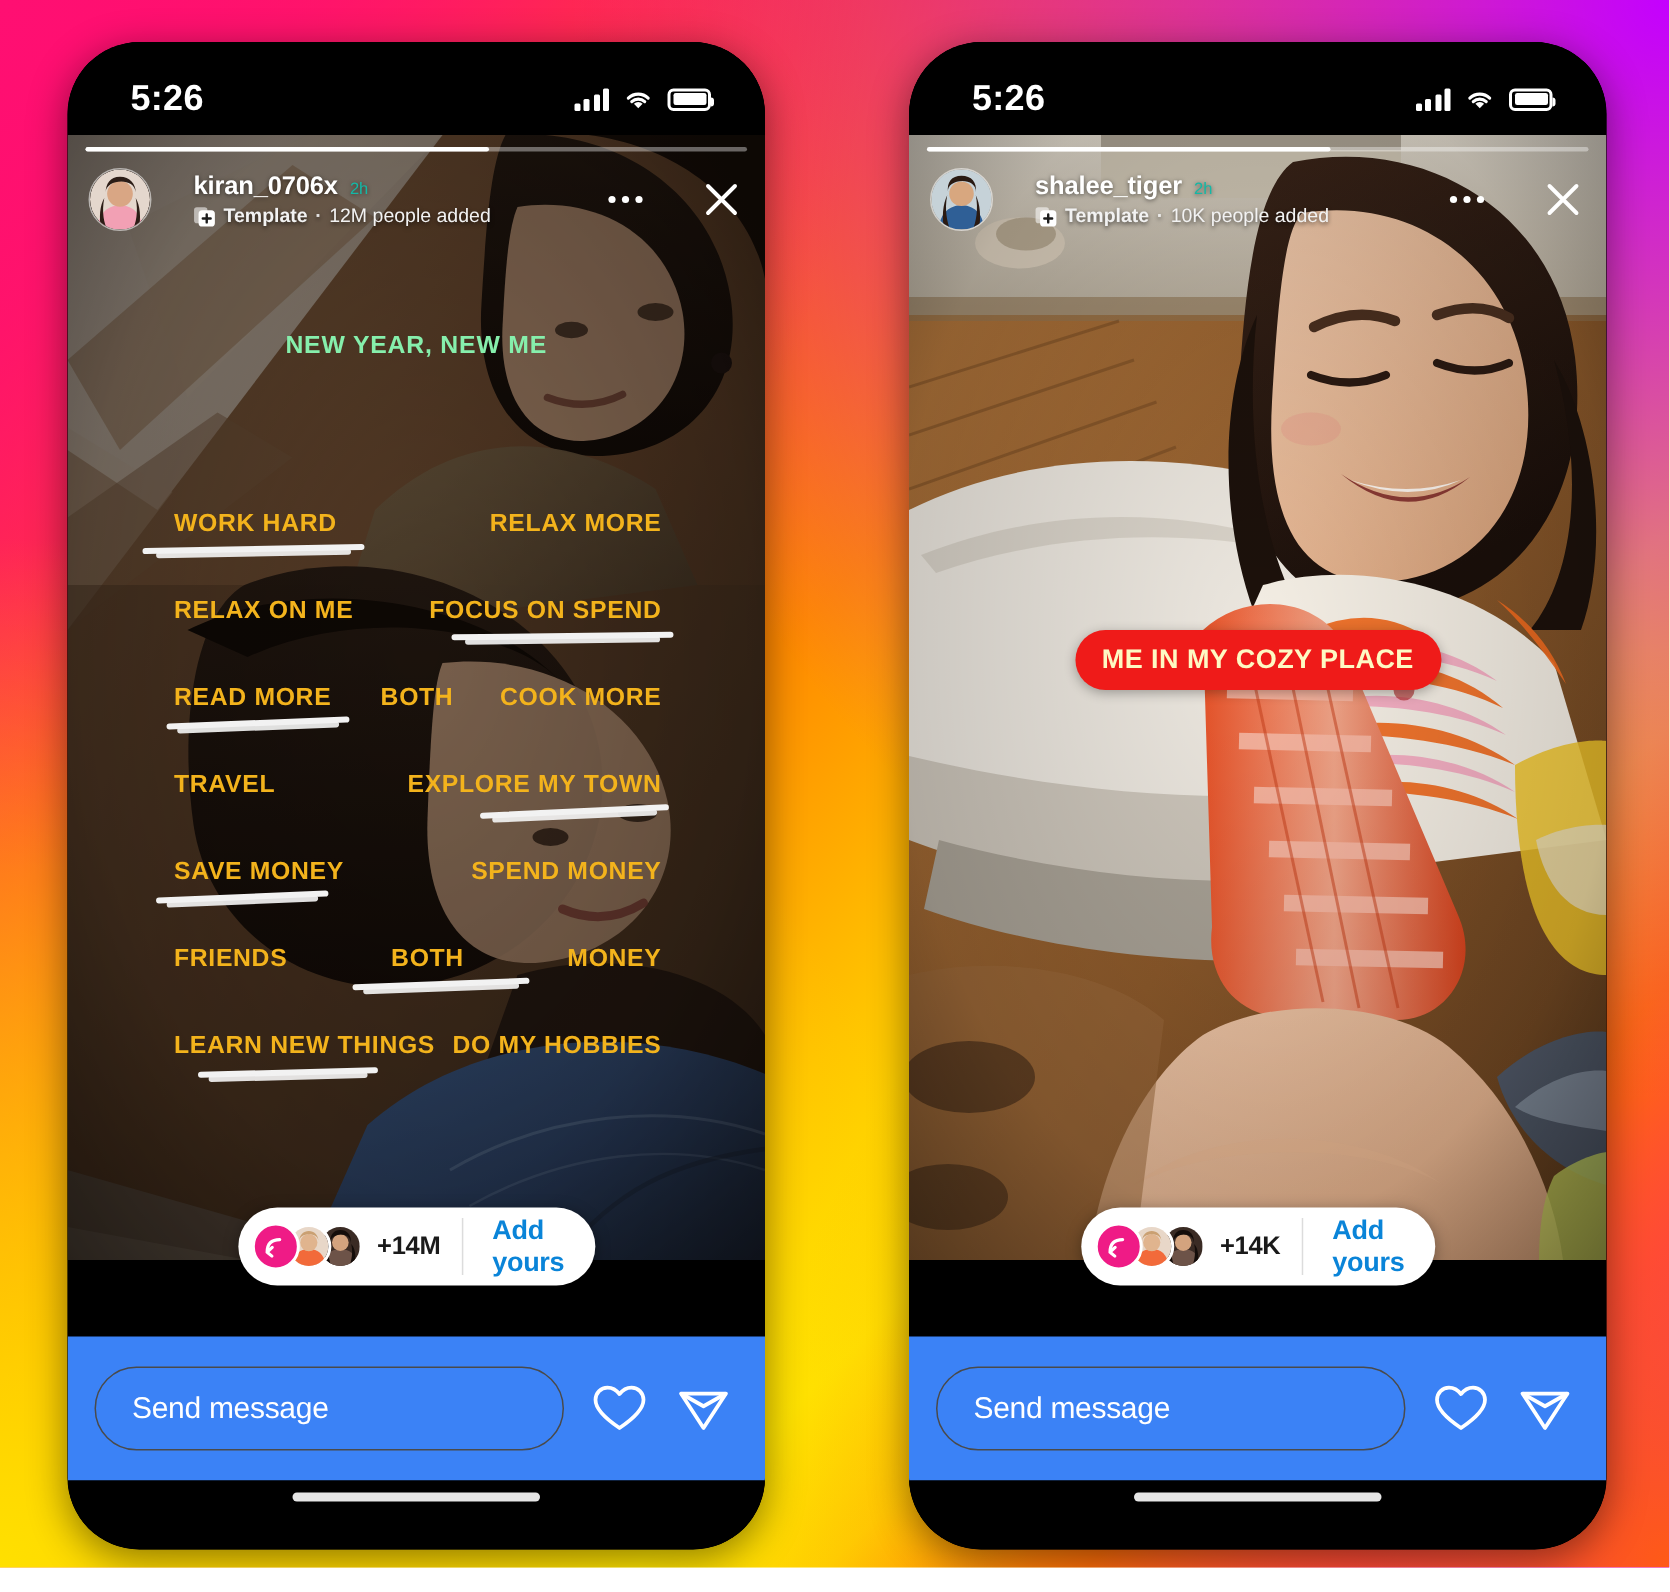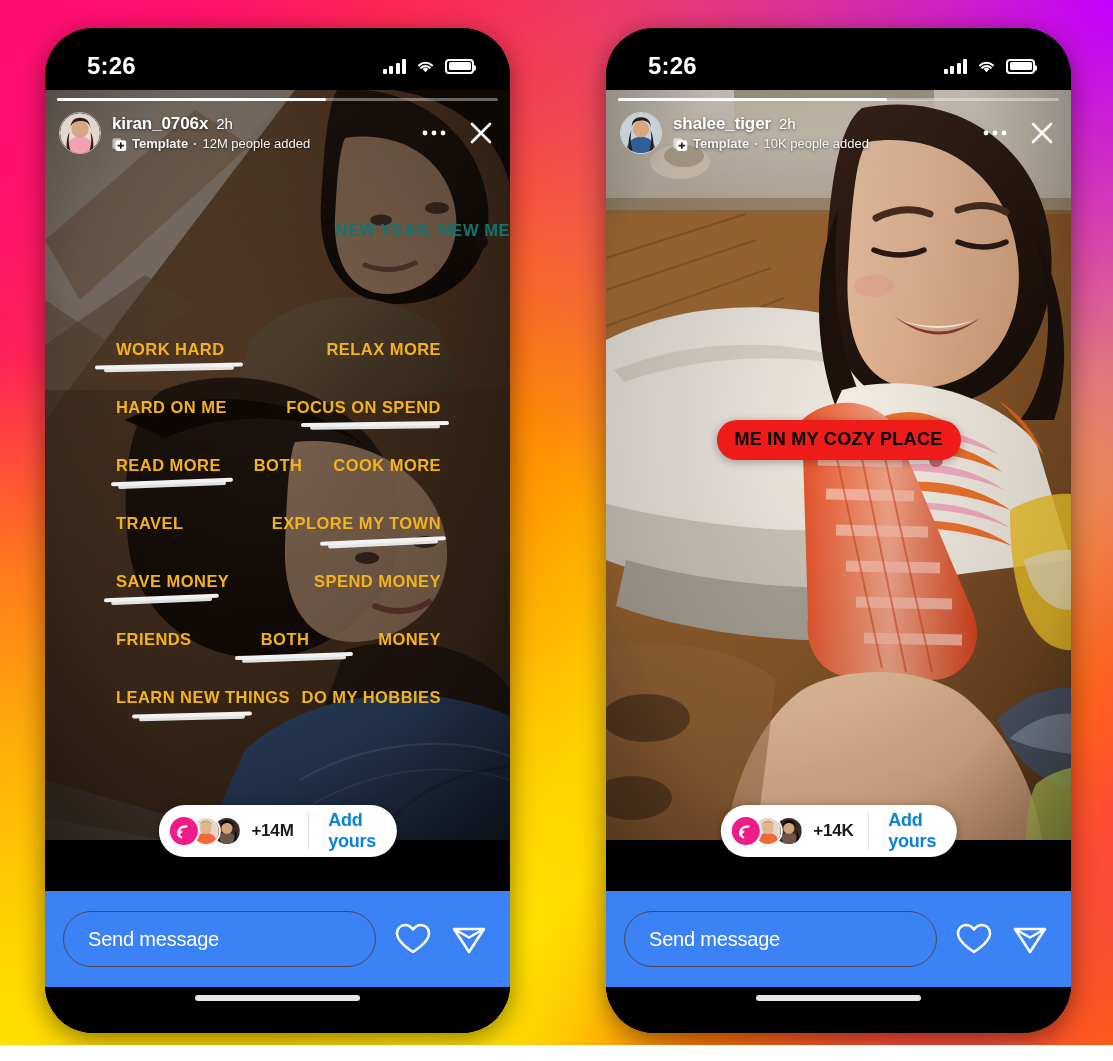--- a/index.html
+++ b/index.html
@@ -95,35 +95,35 @@
   .progress{
     position:absolute; left:12px; right:12px; top:8px;
     height:3px; background:rgba(255,255,255,.38);
     border-radius:2px; z-index:5;
   }
   .progress b{ display:block; height:100%; background:#fff; border-radius:2px; }
 
   
   .story-header{
     position:absolute; left:0; right:0; top:22px;
-    display:flex; align-items:center; gap:11px;
+    display:flex; align-items:center; gap:28px;
     padding:0 12px 0 14px; z-index:5;
   }
   .avatar{
     width:42px; height:42px; border-radius:50%;
     flex:0 0 42px; overflow:hidden;
     border:1px solid rgba(255,255,255,.55);
     position:relative;
   }
   .avatar svg{ display:block; width:100%; height:100%; }
   .who{ flex:1 1 auto; min-width:0; line-height:1.18; }
   .who-top{ display:flex; align-items:baseline; gap:8px; }
   .uname{ color:#fff; font-size:17px; font-weight:700; letter-spacing:-.1px;
           text-shadow:0 1px 3px rgba(0,0,0,.55); }
-  .ago{ color:#ffffff; font-size:15px; font-weight:400;
+  .ago{ color:#14b8a6; font-size:11px; font-weight:400;
         text-shadow:0 1px 3px rgba(0,0,0,.55); }
   .who-sub{
     display:flex; align-items:center; gap:5px; margin-top:2px;
     color:#f2f2f2; font-size:13px; font-weight:600;
     text-shadow:0 1px 3px rgba(0,0,0,.6);
   }
   .tmpl-ico{ width:15px; height:15px; flex:0 0 15px; display:block; }
   .sub-dot{ font-weight:700; opacity:.9; }
   .sub-count{ font-weight:400; }
   .hdr-btn{ color:#fff; flex:0 0 auto; display:flex; align-items:center;
@@ -134,41 +134,41 @@
   
   .bg-left{ position:absolute; inset:0; }
   .bg-right{ position:absolute; inset:0; }
 
   
   .poll{
     position:absolute; left:0; right:0; top:0; bottom:0; z-index:4;
     pointer-events:none;
   }
   .poll-title{
-    position:absolute; left:0; right:0; text-align:right;
-    color:#0f766e; font-size:16.5px; font-weight:700; letter-spacing:.55px;
+    position:absolute; left:0; right:0; text-align:center;
+    color:#86efac; font-size:16.5px; font-weight:700; letter-spacing:.55px;
   }
   .row{ position:absolute; left:0; right:0; }
   .opt{
     position:absolute; color:#f3b31c; font-size:16.5px; font-weight:700;
     letter-spacing:.45px; white-space:nowrap;
   }
   .opt.mid{ transform:translateX(-50%); }
   .opt.right{ transform:translateX(-100%); }
   .mark{ position:absolute; height:9px; pointer-events:none; }
   .mark span{
     position:absolute; left:0; right:0; top:2px; height:3.6px;
     background:#f2f2f2; border-radius:3px;
   }
   .mark span:nth-child(2){ top:5.4px; left:6%; right:6%; opacity:.92; }
 
   
   .cozy{
     position:absolute; z-index:4;
-    background:#ef1b19; color:#000000;
+    background:#ef1b19; color:#fef9c3;
     font-size:18px; font-weight:700; letter-spacing:.3px;
     padding:9px 18px 10px; border-radius:22px;
     white-space:nowrap;
     box-shadow:0 2px 8px rgba(0,0,0,.3);
   }
 
   
   .addyours{
     position:absolute; z-index:5; left:50%; transform:translateX(-50%);
     bottom:34px;
@@ -379,21 +379,21 @@
           <div class="row" style="top:250px">
             <span class="opt" style="left:71px">WORK HARD</span>
             <span class="opt right" style="left:396px">RELAX MORE</span>
             <span class="mark" style="left:50px; width:148px; top:22px; transform:rotate(-1.1deg)">
                 <span></span>
                 <span></span>
               </span>
           </div>
 
           <div class="row" style="top:308px">
-            <span class="opt" style="left:71px">HARD ON ME</span>
+            <span class="opt" style="left:71px">RELAX ON ME</span>
             <span class="opt right" style="left:396px">FOCUS ON SPEND</span>
             <span class="mark" style="left:256px; width:148px; top:22px; transform:rotate(-0.7deg)">
                 <span></span>
                 <span></span>
               </span>
           </div>
 
           <div class="row" style="top:366px">
             <span class="opt" style="left:71px">READ MORE</span>
             <span class="opt mid" style="left:233px">BOTH</span>

